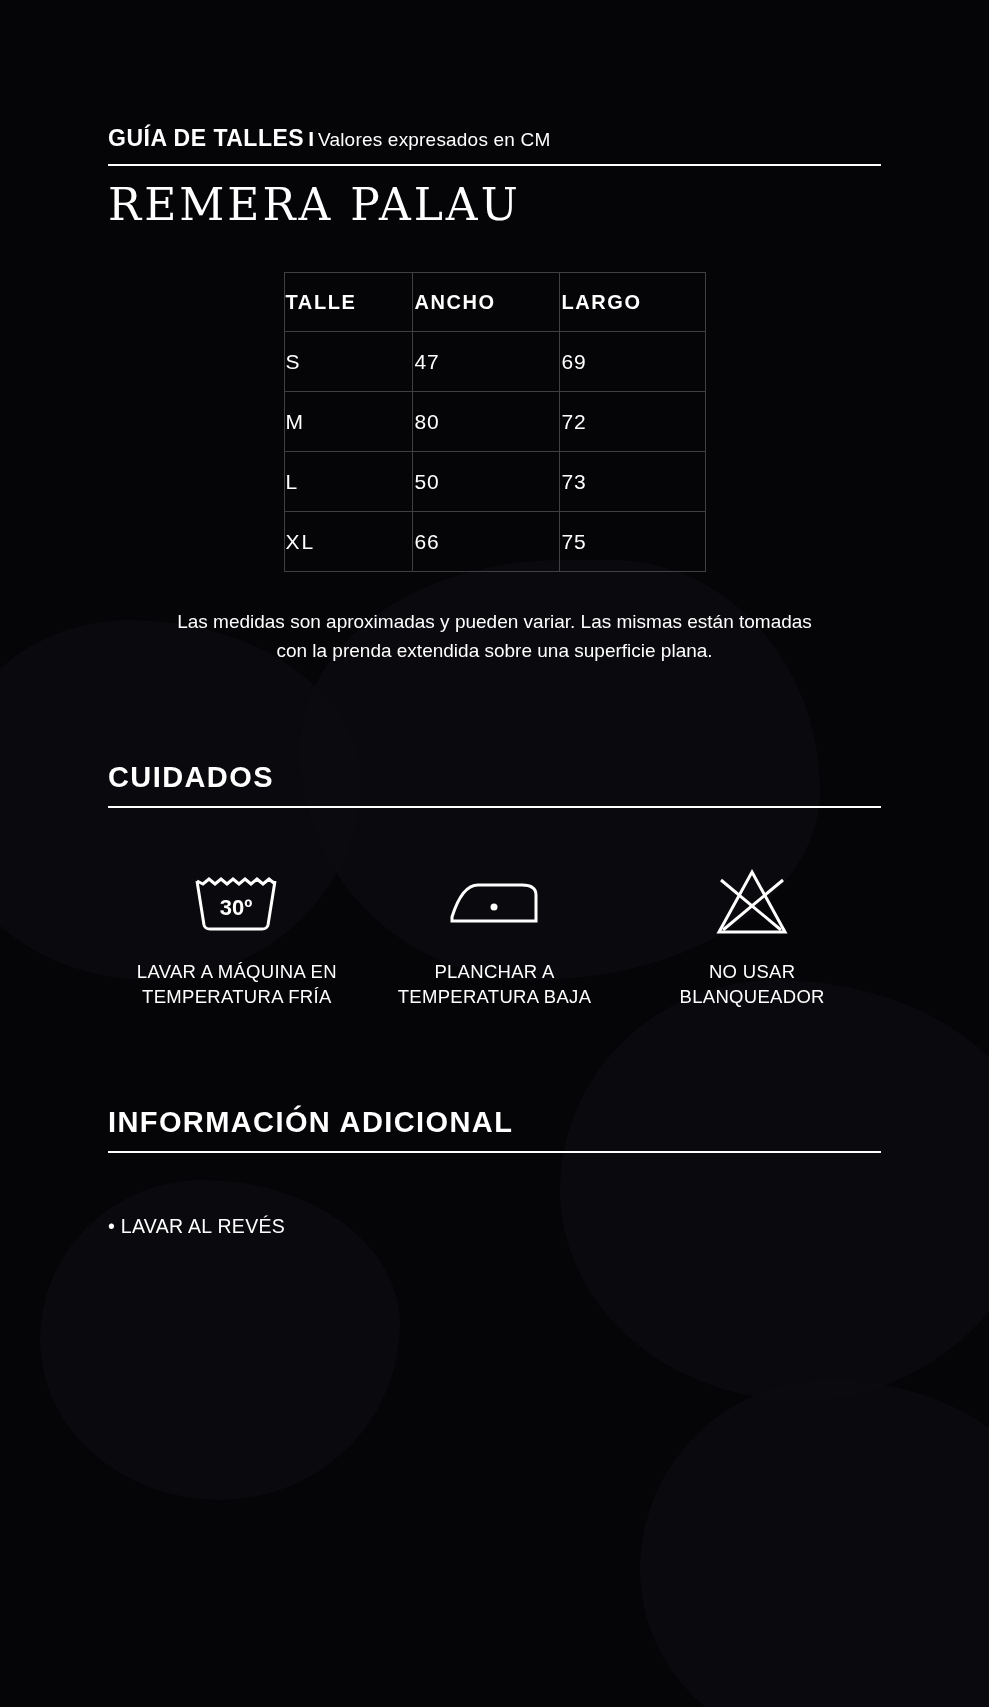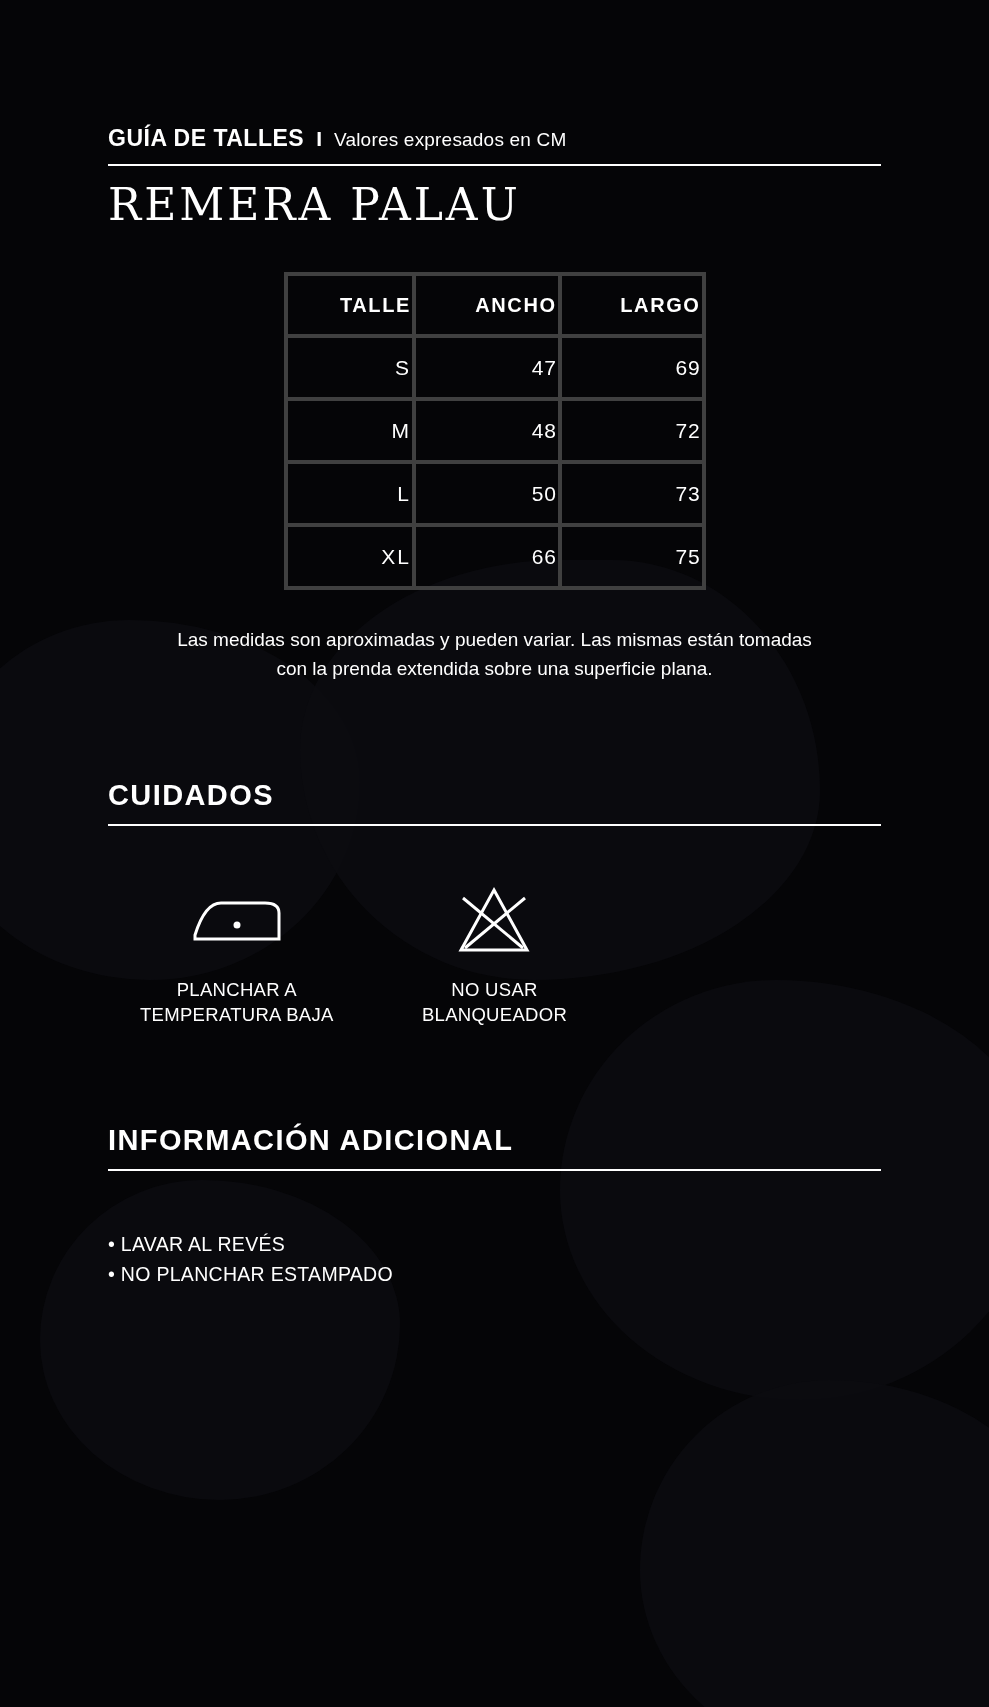--- a/index.html
+++ b/index.html
@@ -40,21 +40,20 @@
     box-sizing: border-box;
   }
 
   
   .header {
     padding-top: 125px;
   }
   .kicker {
     display: flex;
     align-items: baseline;
-    gap: 8px;
     white-space: nowrap;
   }
   .kicker-main {
     font-size: 23px;
     font-weight: bold;
     letter-spacing: 0.5px;
   }
   .kicker-sep {
     font-size: 21px;
     font-weight: bold;
@@ -85,22 +84,22 @@
     margin-top: 44px;
     display: flex;
     justify-content: center;
   }
   table.size-table {
     border-collapse: collapse;
     width: 422px;
   }
   table.size-table th,
   table.size-table td {
-    border: 4px solid #404040;
-    text-align: right;
+    border: 1px solid #404040;
+    text-align: left;
     font-weight: normal;
   }
   table.size-table th {
     font-size: 20px;
     letter-spacing: 1.6px;
     height: 56px;
     font-weight: bold;
   }
   table.size-table td {
     font-size: 21px;
@@ -196,21 +195,21 @@
           </tr>
         </thead>
         <tbody>
           <tr>
             <td class="size-cell">S</td>
             <td>47</td>
             <td>69</td>
           </tr>
           <tr>
             <td class="size-cell">M</td>
-            <td>48</td>
+            <td>80</td>
             <td>72</td>
           </tr>
           <tr>
             <td class="size-cell">L</td>
             <td>50</td>
             <td>73</td>
           </tr>
           <tr>
             <td class="size-cell">XL</td>
             <td>66</td>
@@ -225,20 +224,33 @@
       <div>con la prenda extendida sobre una superficie plana.</div>
     </div>
 
     <div class="section-head">
       <div class="section-title">CUIDADOS</div>
       <div class="rule"></div>
     </div>
 
     <div class="care-grid">
 
+      <div class="care-item">
+        <div class="care-icon">
+          <svg width="92" height="72" viewBox="0 0 92 72" fill="none" stroke="#ffffff" stroke-width="3">
+            <path d="M6 14 L12 17 L18 12 L24 17 L30 12 L36 17 L42 12 L48 17 L54 12 L60 17 L66 12 L72 17 L78 12 L84 17"></path>
+            <path d="M6 14 L13 58 Q14 62 19 62 L71 62 Q76 62 77 58 L84 14"></path>
+            <text x="45" y="48" font-family="Liberation Sans, sans-serif" font-size="22" font-weight="bold" fill="#ffffff" stroke="none" text-anchor="middle">30º</text>
+          </svg>
+        </div>
+        <div class="care-label">
+          <div>LAVAR A MÁQUINA EN</div>
+          <div>TEMPERATURA FRÍA</div>
+        </div>
+      </div>
 
 
       <div class="care-item">
         <div class="care-icon">
           <svg width="100" height="64" viewBox="0 0 100 64" fill="none" stroke="#ffffff" stroke-width="3">
             <path d="M8 50 L92 50 L92 24 Q92 14 78 14 L34 14 Q18 14 8 46 Z"></path>
             <circle cx="50" cy="36" r="3.5" fill="#ffffff" stroke="none"></circle>
           </svg>
         </div>
         <div class="care-label">
@@ -265,17 +277,16 @@
 
     </div>
 
     <div class="section-head">
       <div class="section-title">INFORMACIÓN ADICIONAL</div>
       <div class="rule"></div>
     </div>
 
     <div class="info-list">
       <div>• LAVAR AL REVÉS</div>
-      <div>• NO PLANCHAR ESTAMPADO</div>
     </div>
 
   </div>
 </div>
 
 </body></html>

